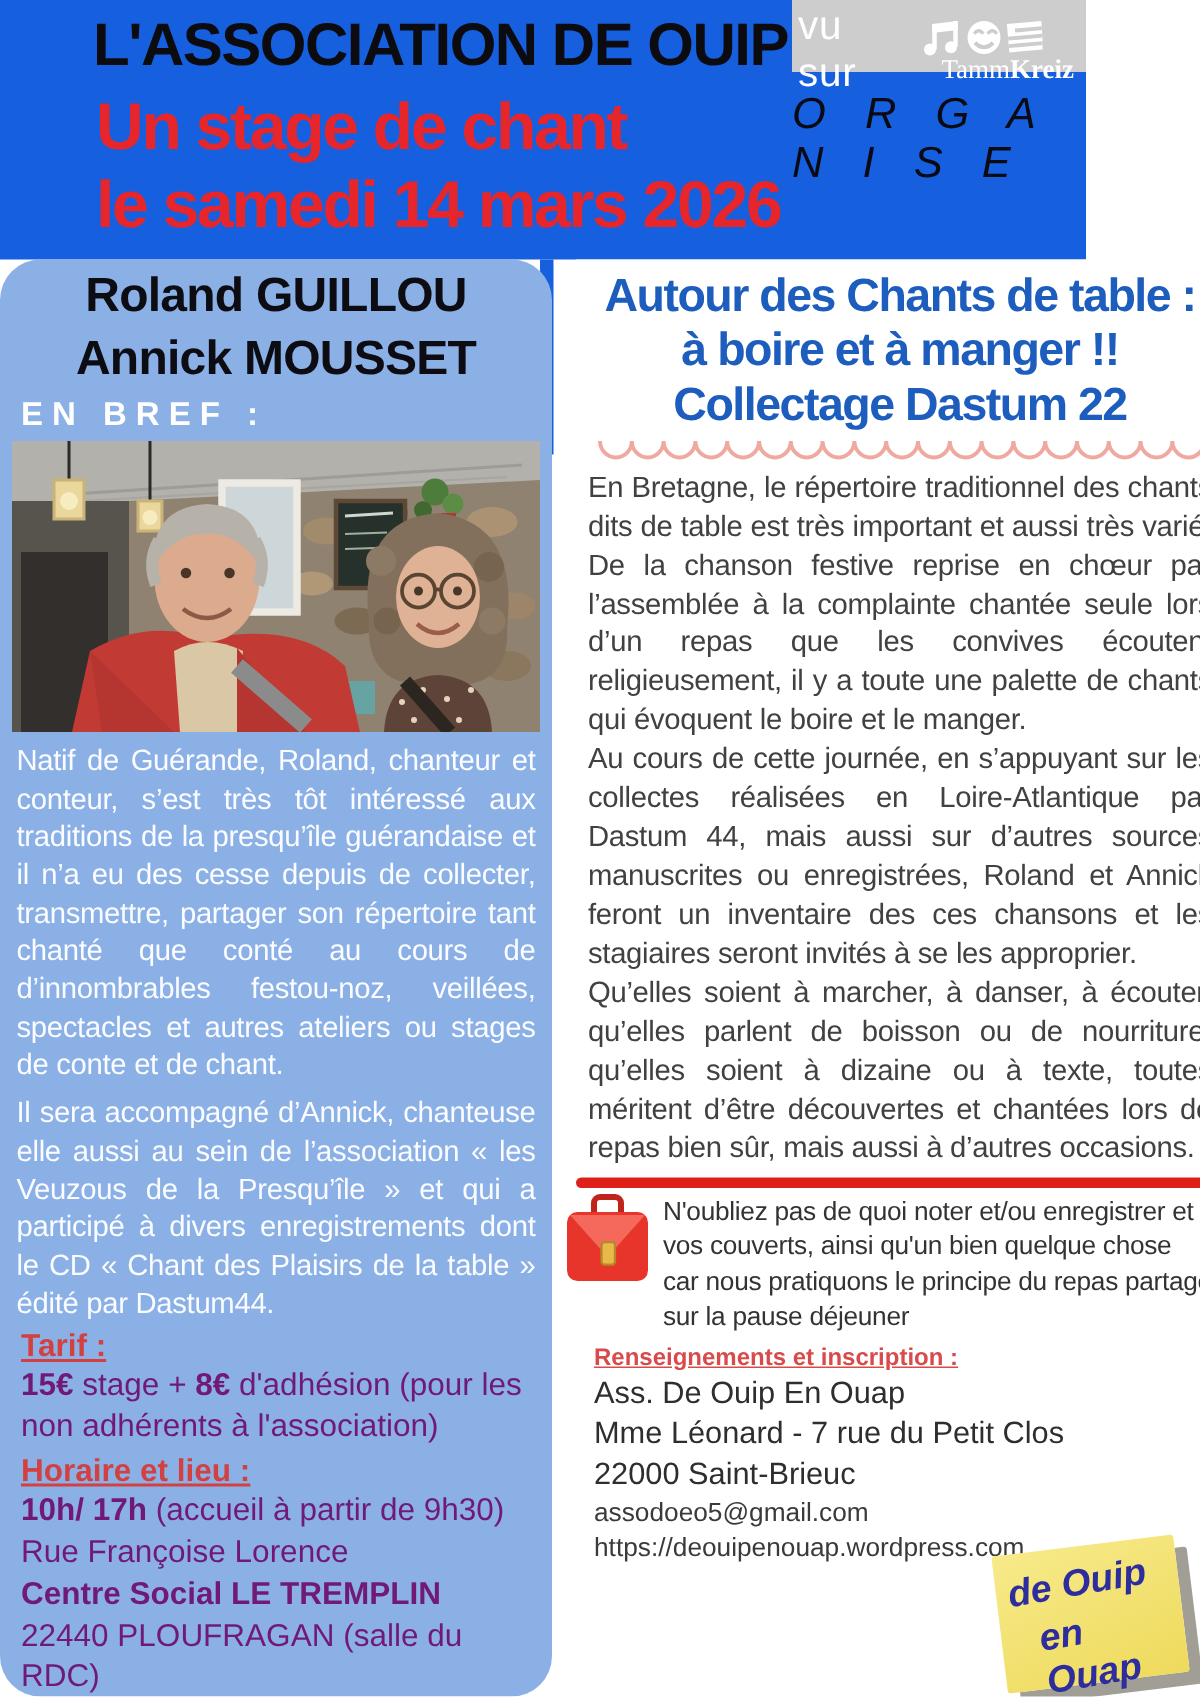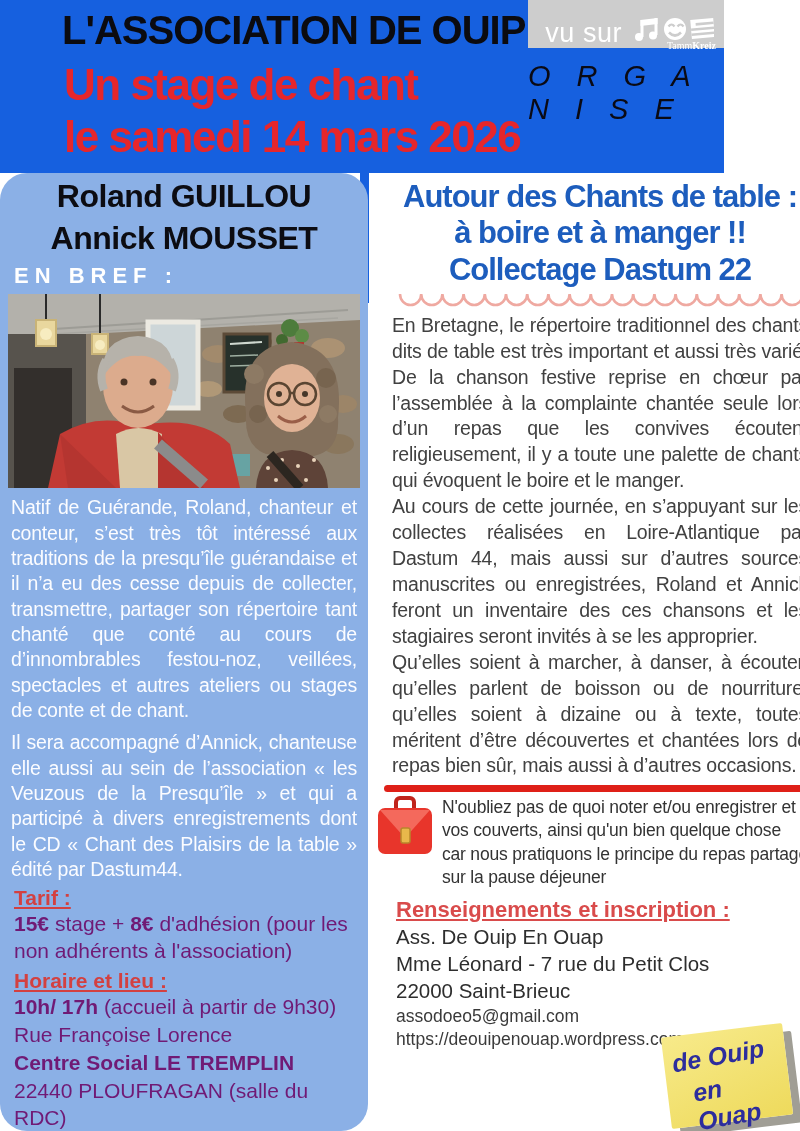--- a/index.html
+++ b/index.html
@@ -11,21 +11,21 @@
   .assoc-title { position:absolute; left:62px; top:8px; width:546px; overflow:hidden; white-space:nowrap;
     font-size:40px; font-weight:800; color:#0b0b10; letter-spacing:-1px; }
   .sub1 { position:absolute; left:64px; top:60px; font-size:44px; font-weight:800; color:#e6262b; letter-spacing:-1.5px; }
   .sub2 { position:absolute; left:64px; top:112px; font-size:44px; font-weight:800; color:#e6262b; letter-spacing:-1.5px; }
   .organise { position:absolute; left:528px; top:60px; font-size:29px; font-style:italic; font-weight:500;
     color:#0a0a14; letter-spacing:9px; }
   .badge { position:absolute; right:0; top:0; width:196px; height:48px; background:#cdcdcd;
     display:flex; align-items:center; justify-content:flex-end; gap:9px; padding:20px 8px 2px 4px; }
   .vusur { color:#fff; font-size:27px; font-weight:400; letter-spacing:0.5px; }
   .tk { display:flex; flex-direction:column; align-items:center; line-height:1; }
-  .tk-text { color:#fff; font-family:"Liberation Serif", serif; font-size:10px; margin-top:-1px;margin-left:36px; }
+  .tk-text { color:#fff; font-family:"Liberation Serif", serif; font-size:18px; margin-top:-1px;margin-left:36px; }
   .tk-text b { font-weight:700; }
 
   
   .left-col { position:absolute; left:0; top:173px; width:368px; height:958px; background:#8bb0e6;border-radius:27px; }
   .names { text-align:center; font-size:32px; font-weight:800; color:#0c0c12; line-height:1.16; margin-top:5px; letter-spacing:-0.5px; }
   .enbref { margin:6px 0 5px 14px; font-size:22px; font-weight:800; color:#fff; letter-spacing:6px; }
   .photo { display:block; margin:0 auto; width:352px; height:194px; }
   .bio { margin:7px 11px 0 11px; font-size:19.5px; line-height:1.3; color:#fbfcff; text-align:justify; letter-spacing:-0.2px; }
   .red-label { margin:4px 0 0 14px; font-size:21px; font-weight:700; color:#d34040; text-decoration:underline; display:inline-block; }
   .dark-line { margin:1px 11px 0 14px; font-size:21px; color:#701a75; line-height:1.28; }
@@ -36,21 +36,21 @@
   
   .right-col { position:absolute; left:368px; top:173px; width:432px; height:958px; background:#ffffff; padding:6px 8px 0 8px;margin-left:16px; }
   .rhead { text-align:center; font-size:31px; font-weight:800; color:#1d5dbd; line-height:1.17; letter-spacing:-1px; }
   .scallop { display:block; margin:4px auto 0 auto; }
   .rp { margin-top:6px; font-size:19.5px; line-height:1.33; color:#414141; text-align:justify; letter-spacing:-0.2px; }
   .rp + .rp { margin-top:0; }
   .red-rule { margin-top:6px; margin-left:-8px; width:calc(100% + 16px); height:7px; background:#df2018; border-radius:4px; }
   .note-row { display:flex; align-items:flex-start; margin-top:4px; }
   .note-row svg { flex:0 0 auto; position:relative; left:-16px; top:0; }
   .note-text { margin-left:-8px; font-size:17.5px; line-height:1.32; color:#333; letter-spacing:-0.2px; width:382px; }
-  .contact-head { margin:8px 0 0 4px; font-size:22px; font-weight:700; color:#d94b4b; text-decoration:underline; display:inline-block; }
+  .contact-head { margin:8px 0 0 4px; font-size:16px; font-weight:700; color:#d94b4b; text-decoration:underline; display:inline-block; }
   .contact-line { margin-left:4px; font-size:20.5px; color:#2e2e2e; line-height:1.33; }
   .contact-small { margin-left:4px; font-size:17.5px; color:#3a3a3a; line-height:1.35; }
 
   
   .sticky { position:absolute; left:666px; top:1030px; width:122px; height:92px;
     background:linear-gradient(160deg,#f7ea8a,#eeda5c); transform:rotate(-7deg);
     box-shadow:8px 9px 0 #a09e95; border-radius:2px; padding-top:10px; }
   .sticky .l1 { margin-left:8px; transform:rotate(-3deg); font-size:25px; font-weight:800; font-style:italic; color:#2d2d9d; }
   .sticky .l2 { margin-left:26px; margin-top:3px; transform:rotate(-3deg); font-size:25px; font-weight:800; font-style:italic; color:#2d2d9d; }
 </style>

